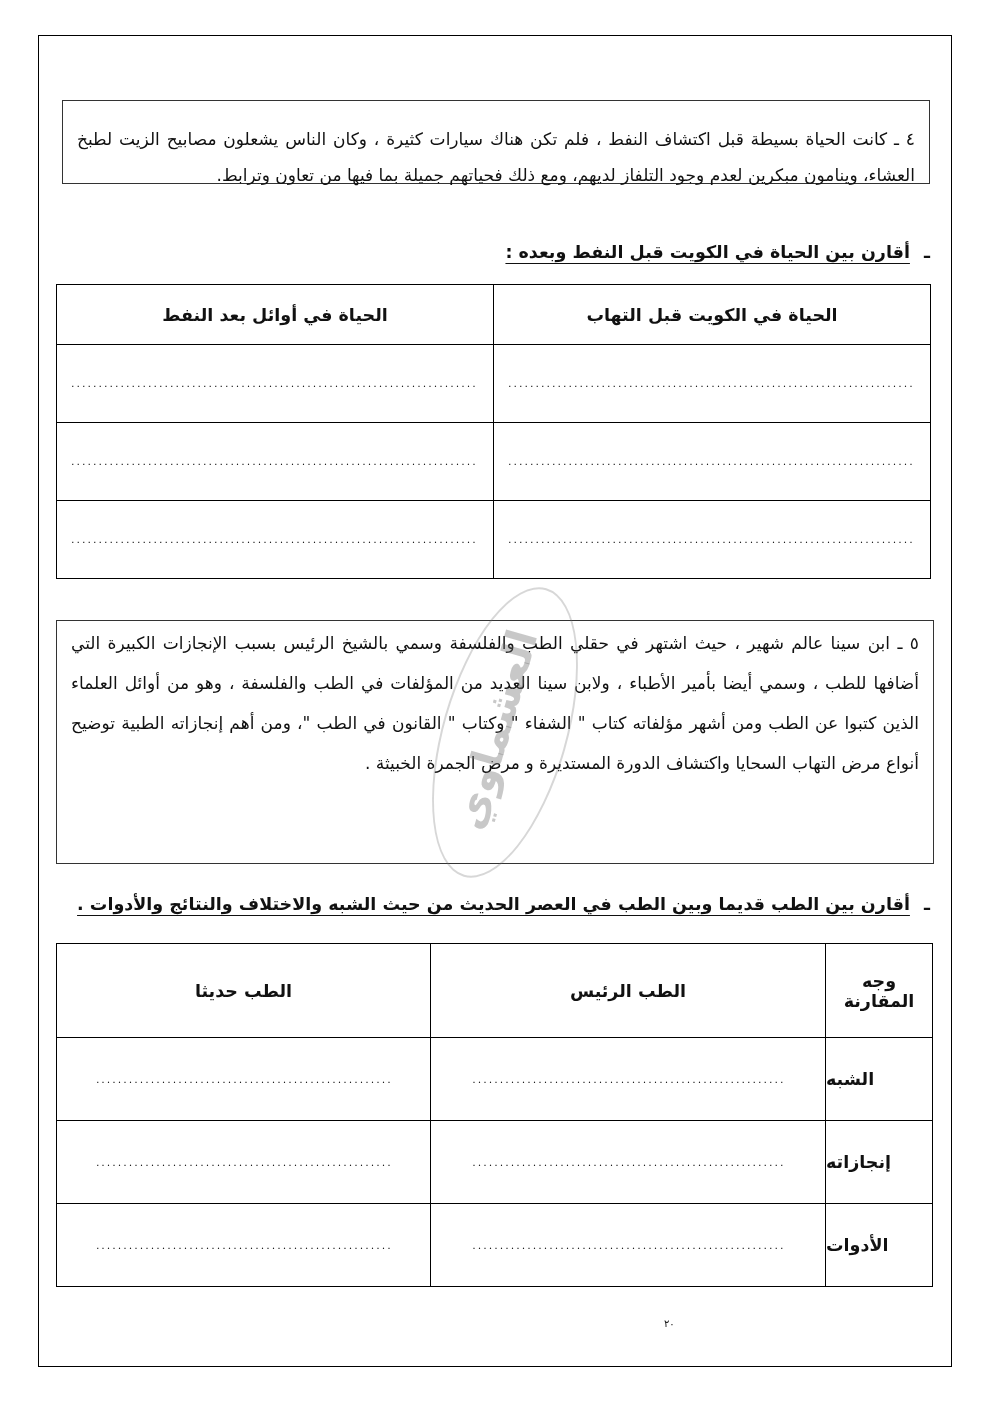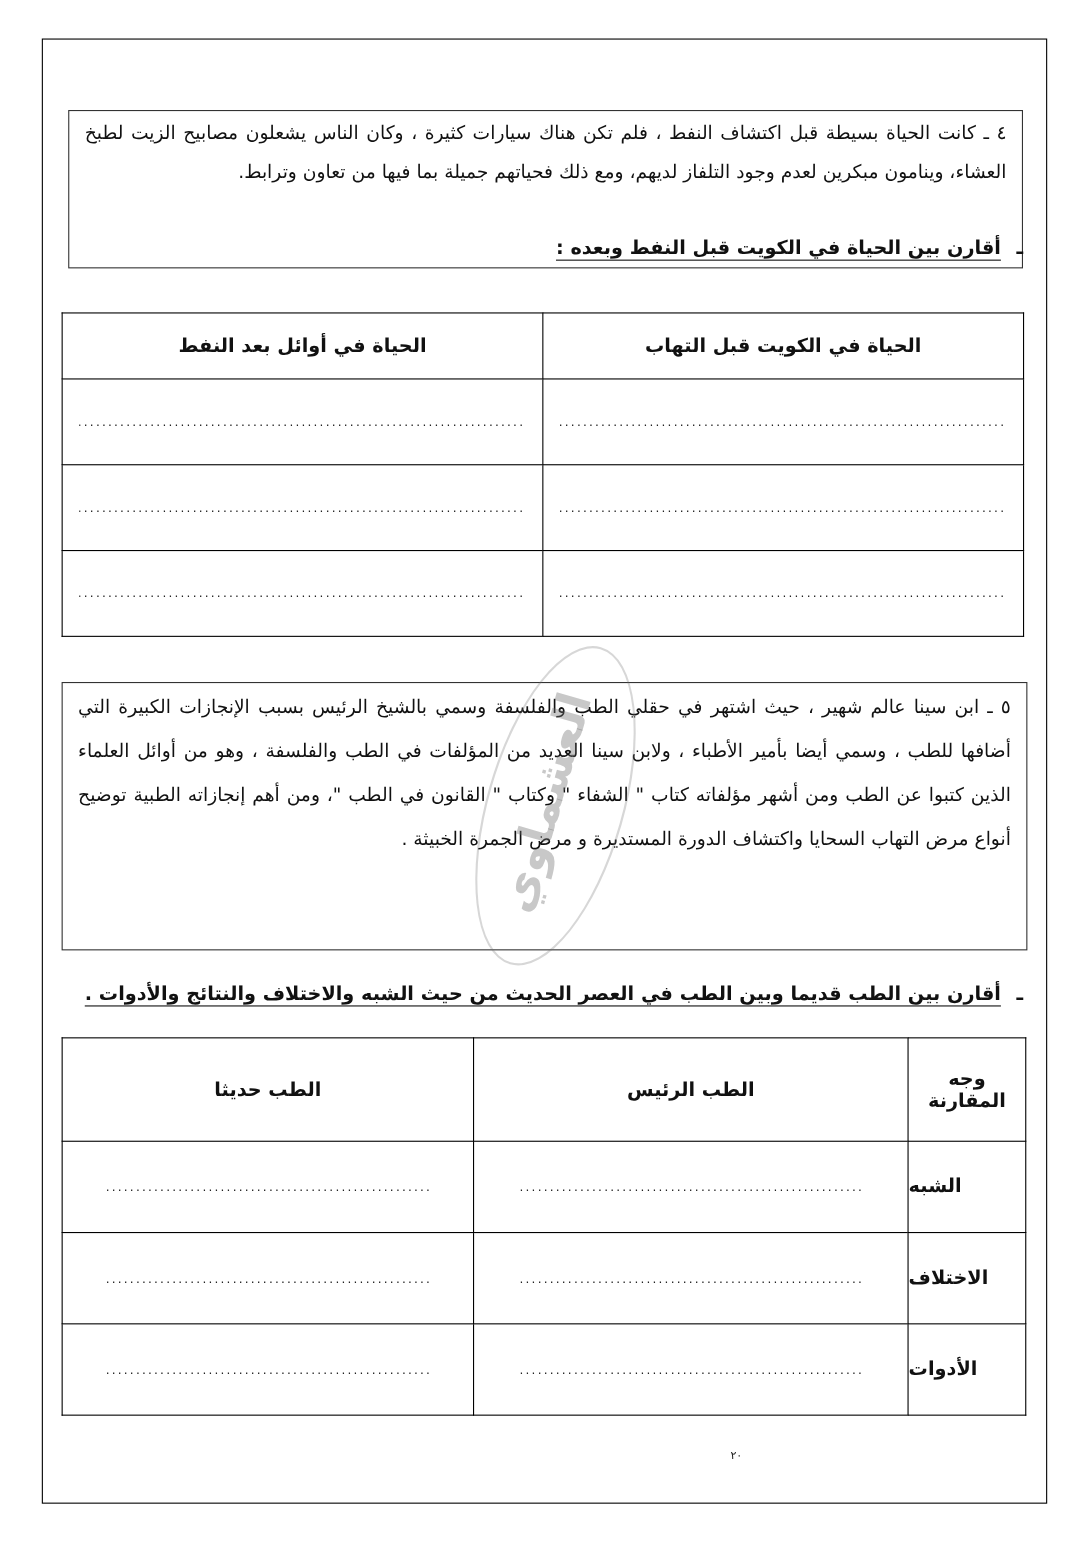--- a/index.html
+++ b/index.html
@@ -19,34 +19,34 @@
   }
   .box {
     position: absolute;
     border: 1px solid #333;
     direction: rtl;
     text-align: justify;
     background: #fff;
   }
   .box p { margin: 0; }
   .box-oil {
-    left: 62px; top: 100px; width: 868px; height: 144px;
-    padding: 2px 14px; font-size: 17px; line-height: 36px;
+    left: 62px; top: 100px; width: 868px; height: 84px;
+    padding: 20px 14px; font-size: 17px; line-height: 36px;
   }
   .box-sina {
     left: 56px; top: 620px; width: 878px; height: 244px;
     padding: 2px 14px; font-size: 17px; line-height: 40px;
   }
   .heading {
     position: absolute; direction: rtl;
     font-weight: bold; font-size: 17.5px; white-space: nowrap;
   }
   .heading .hl { text-decoration: underline; text-underline-offset: 5px; }
   .heading .dash { margin-left: 8px; }
-  .h-oil { top: 216px; right: 62px; }
+  .h-oil { top: 242px; right: 62px; }
   .h-med { top: 894px; right: 62px; margin-left: 20px; }
 
   table { border-collapse: collapse; position: absolute; direction: rtl; table-layout: fixed; }
   th, td { border: 1px solid #000; padding: 0; vertical-align: middle; }
   th { font-weight: bold; font-size: 17.5px; text-align: center; }
 
   .t-oil { left: 56px; top: 284px; width: 875px; }
   .t-oil th { height: 60px; }
   .t-oil td { height: 78px; }
 
@@ -173,21 +173,21 @@
   <tr class="row">
     <th class="rowlabel">الشبه</th>
     <td>
           <div class="dots">........................................................................................................................................................................................................................................</div>
         </td>
     <td>
           <div class="dots">........................................................................................................................................................................................................................................</div>
         </td>
   </tr>
   <tr class="row">
-    <th class="rowlabel">الاختلاف</th>
+    <th class="rowlabel">إنجازاته</th>
     <td>
           <div class="dots">........................................................................................................................................................................................................................................</div>
         </td>
     <td>
           <div class="dots">........................................................................................................................................................................................................................................</div>
         </td>
   </tr>
   <tr class="row">
     <th class="rowlabel">الأدوات</th>
     <td>

